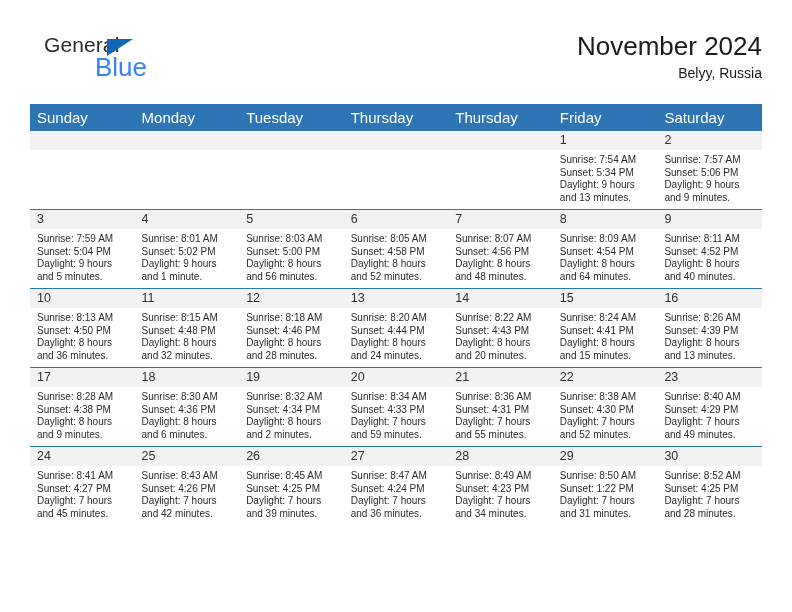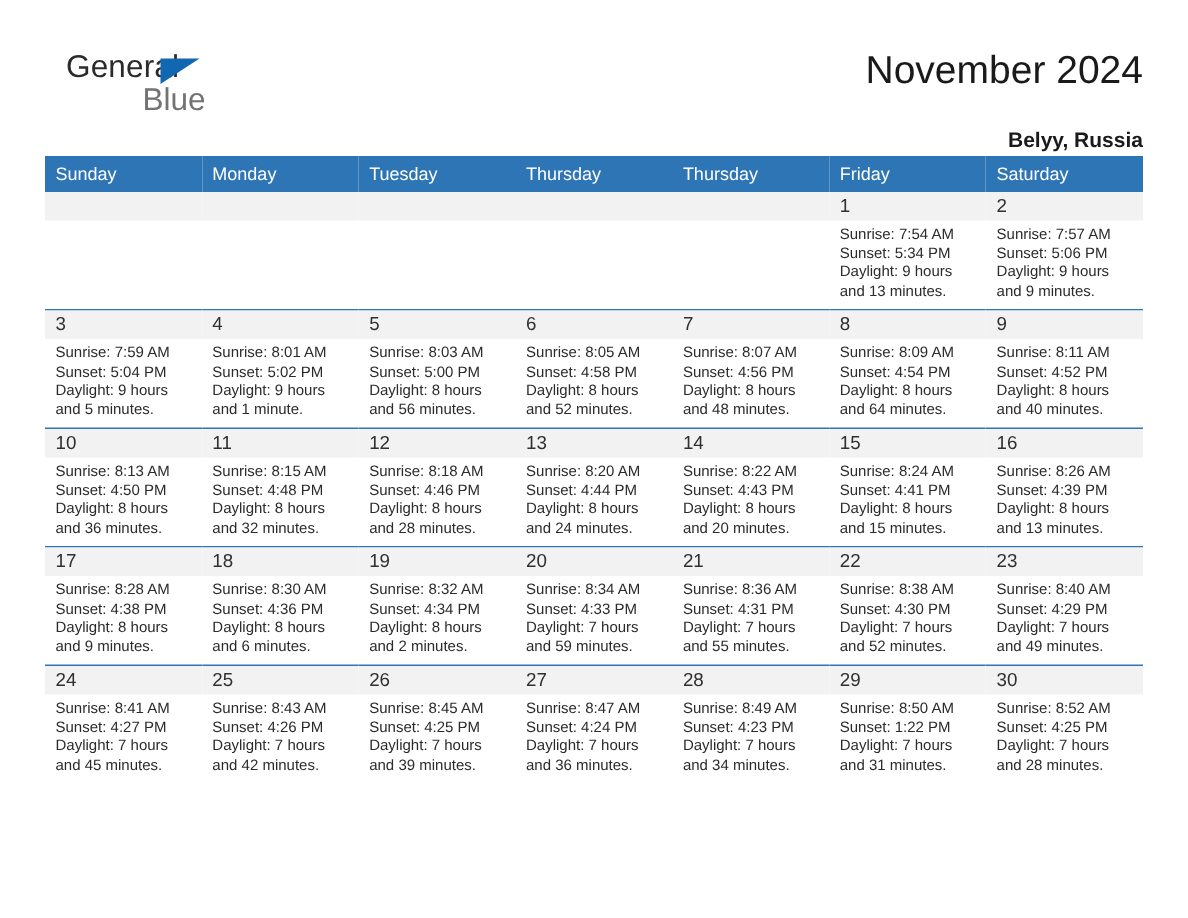--- a/index.html
+++ b/index.html
@@ -52,60 +52,60 @@
     top: 6px;
     width: 0;
     height: 0;
     border-left: 26px solid #1267b2;
     border-bottom: 17px solid transparent;
   }
   .logo-blue {
     position: absolute;
     left: 63px;
     top: 22px;
-    font-size: 21px;
-    color: #737373;
+    font-size: 26px;
+    color: #3b82f6;
     line-height: 24px;
     font-weight: 400;
   }
   .title-block {
     position: absolute;
     right: 0;
     top: 0;
     text-align: right;
   }
   .cal-title {
     font-size: 26px;
     color: #1a1a1a;
     font-weight: 400;
     line-height: 32px;
     white-space: nowrap;
   }
   .cal-subtitle {
     font-size: 14px;
     color: #1a1a1a;
-    font-weight: 700;
+    font-weight: 400;
     line-height: 20px;
-    margin-top: 21px;
+    margin-top: 1px;
     white-space: nowrap;
   }
 
   
   .calendar {
     position: absolute;
     left: 30px;
     top: 104px;
     width: 732px;
     border-collapse: collapse;
     table-layout: fixed;
   }
   .calendar th {
     background: #2e75b6;
     color: #ffffff;
-    font-size: 12px;
+    font-size: 15px;
     font-weight: normal;
     text-align: left;
     padding: 5px 0 5px 7px;
     height: 12px;
     border: none;
   }
   .calendar td {
     vertical-align: top;
     padding: 0;
     border: none;

